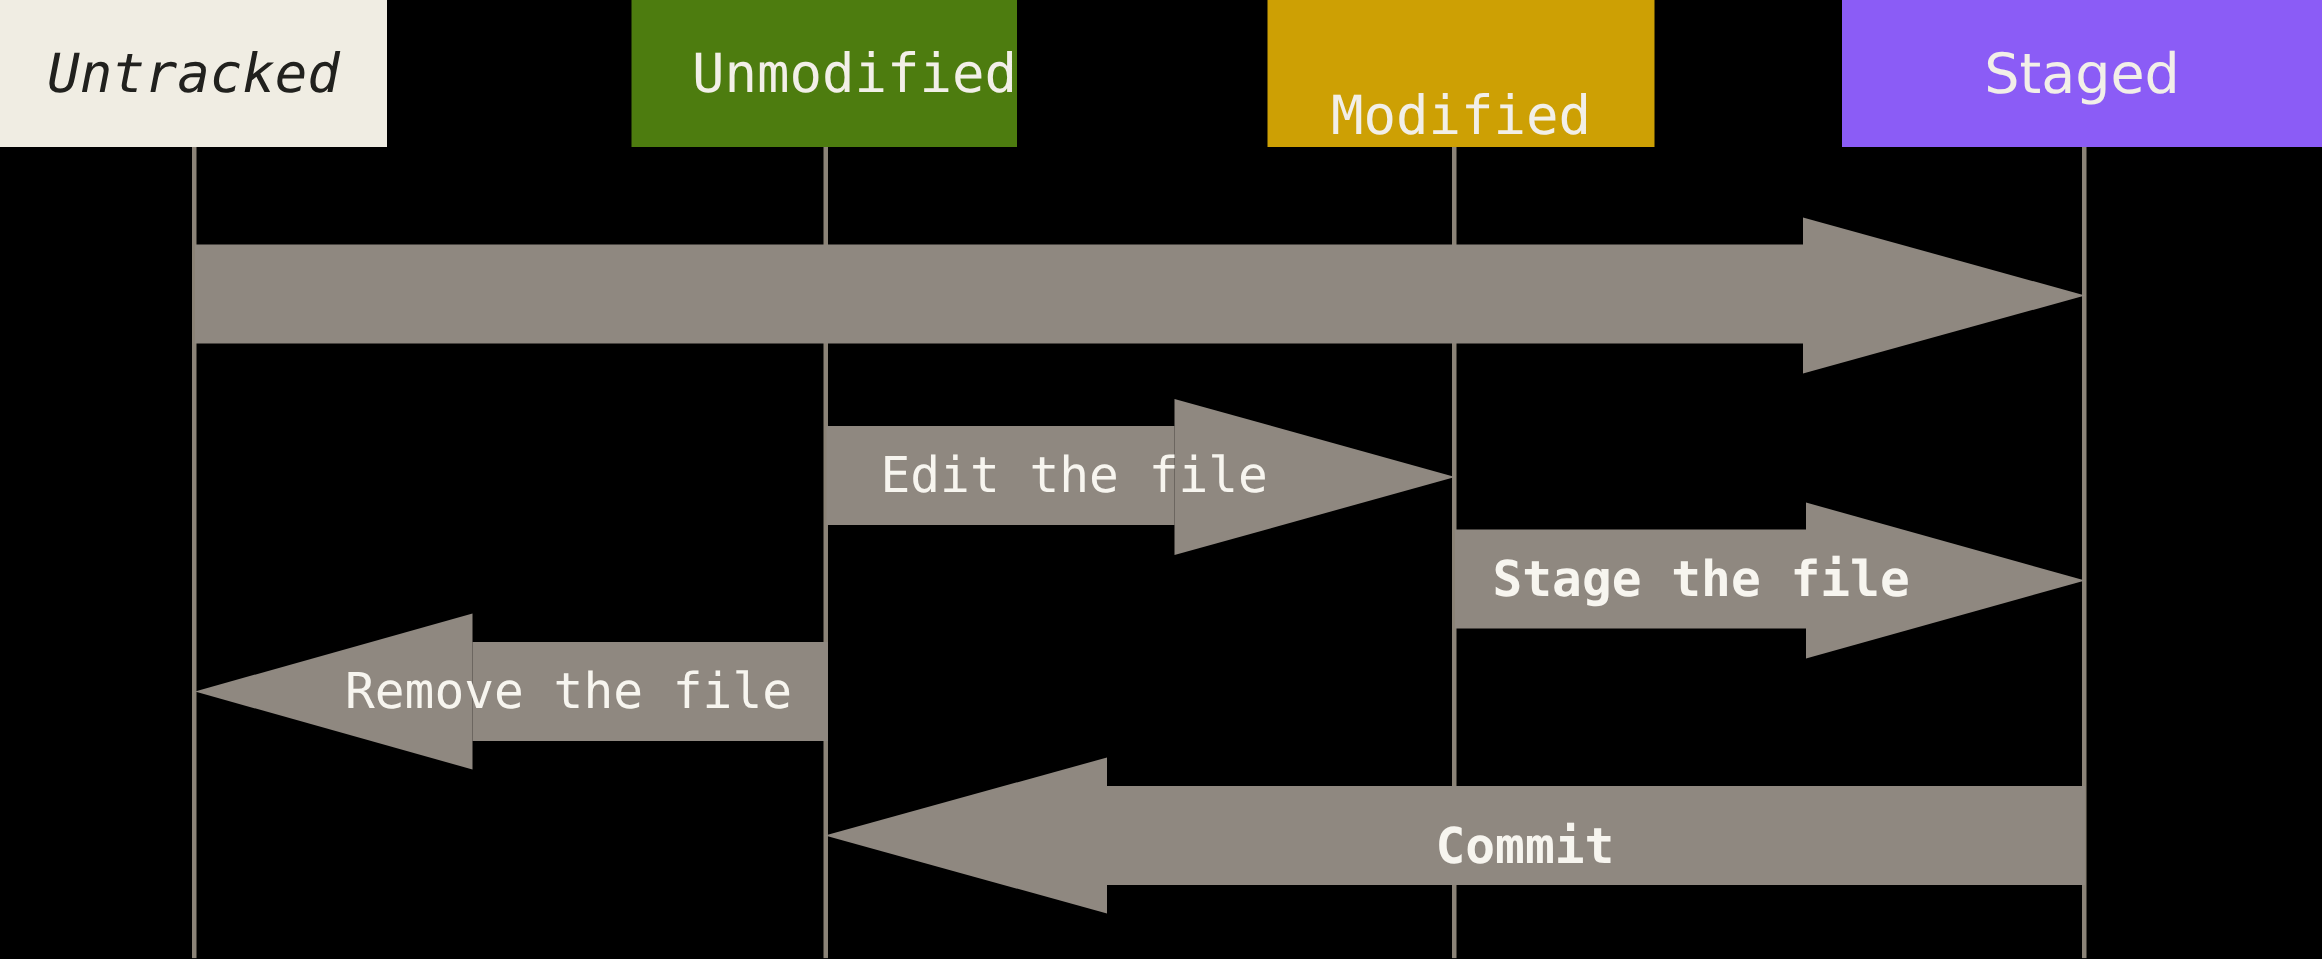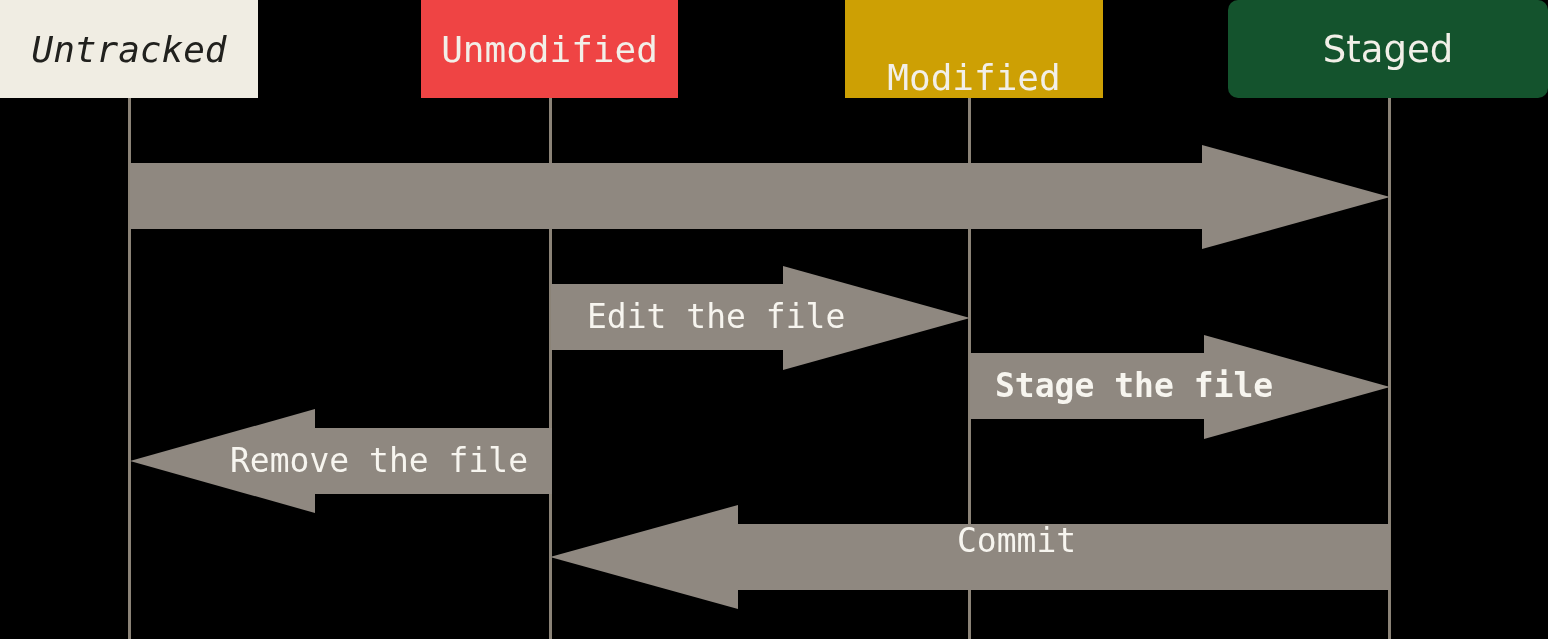--- a/index.html
+++ b/index.html
@@ -89,37 +89,37 @@
   .a3-label { left: 995px;  top: 353px; }
 
   
   .a4-head  { left: 130px;  top: 409px; border-right-width: 185px; border-right-style: solid; }
   .a4-shaft { left: 315px;  top: 428px; width: 237px; }
   .a4-label { left: 230px;  top: 428px; }
 
   
   .a5-head  { left: 550px;  top: 505px; border-right-width: 188px; border-right-style: solid; }
   .a5-shaft { left: 738px;  top: 524px; width: 652px; }
-  .a5-label { left: 957px;  top: 508px; }
+  .a5-label { left: 957px;  top: 531px; font-weight: bold; }
 </style>
 </head>
 <body>
 
 <div class="canvas" style="background-color: rgb(0, 0, 0);">
 
   <div class="state box-untracked" style="background-color: rgb(240, 237, 227);">
     <span class="state-label" style="color: rgb(33, 33, 30); font-style: italic;">Untracked</span>
   </div>
-  <div class="state box-unmodified" style="background-color: #ef4444;">
+  <div class="state box-unmodified" style="background-color: #4d7c0f; justify-content: flex-end;">
     <span class="state-label" style="color: rgb(242, 239, 232);">Unmodified</span>
   </div>
   <div class="state box-modified" style="background-color: rgb(205, 160, 4);">
     <span class="state-label" style="color: rgb(242, 239, 232);">Modified</span>
   </div>
-  <div class="state box-staged" style="background-color: #14532d; border-radius: 10px;">
+  <div class="state box-staged" style="background-color: #8b5cf6;">
     <span class="state-label" style="color: rgb(242, 239, 232);">Staged</span>
   </div>
 
   <div class="lifeline line-untracked" style="background-color: rgb(139, 131, 119);"></div>
   <div class="lifeline line-unmodified" style="background-color: rgb(139, 131, 119);"></div>
   <div class="lifeline line-modified" style="background-color: rgb(139, 131, 119);"></div>
   <div class="lifeline line-staged" style="background-color: rgb(139, 131, 119);"></div>
 
   <div class="shaft a1-shaft" style="background-color: rgb(143, 136, 128);"></div>
   <div class="head a1-head" style="border-left-color: rgb(143, 136, 128);"></div>

